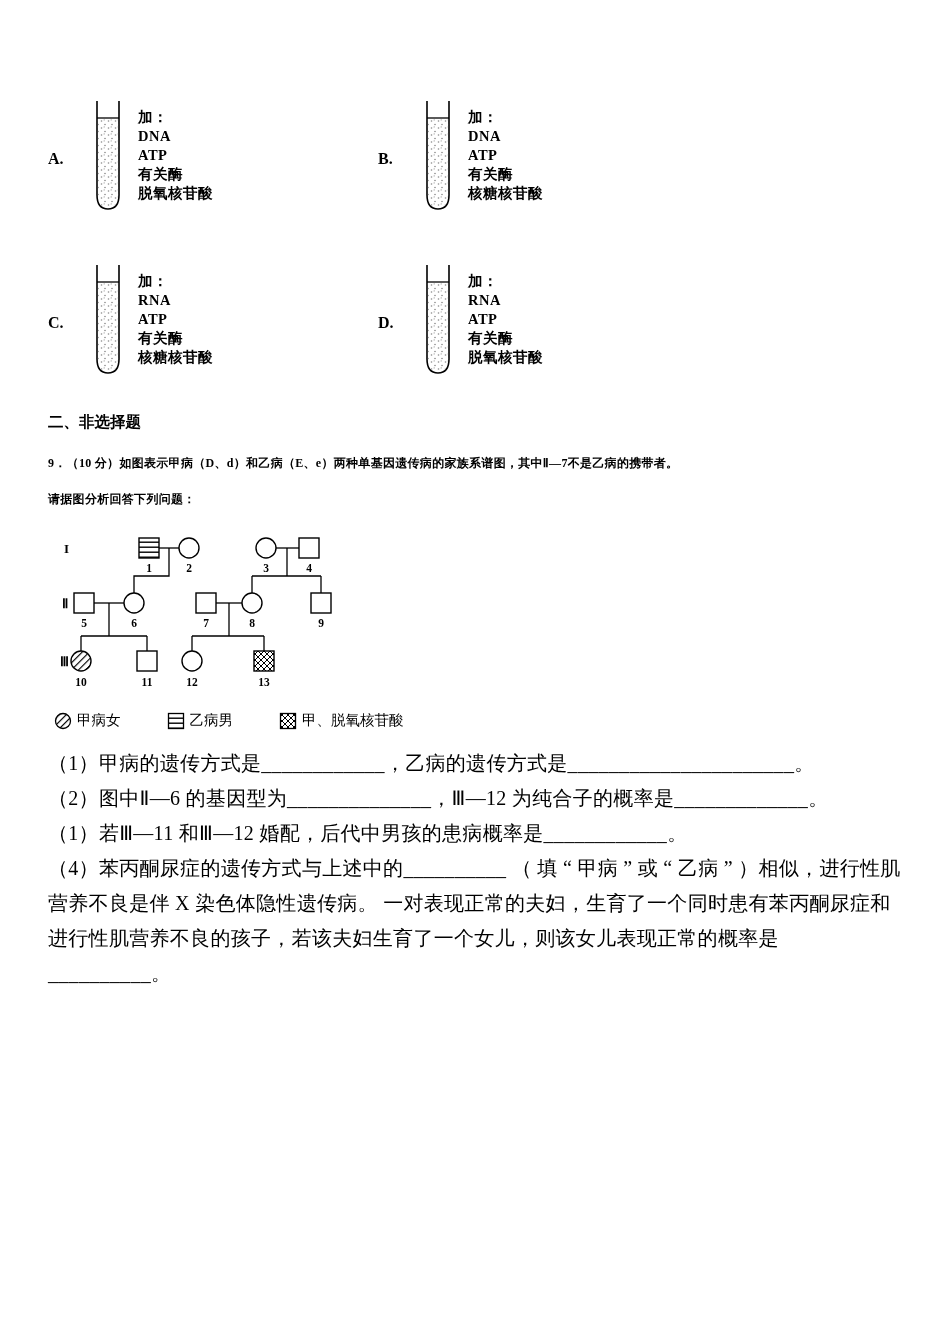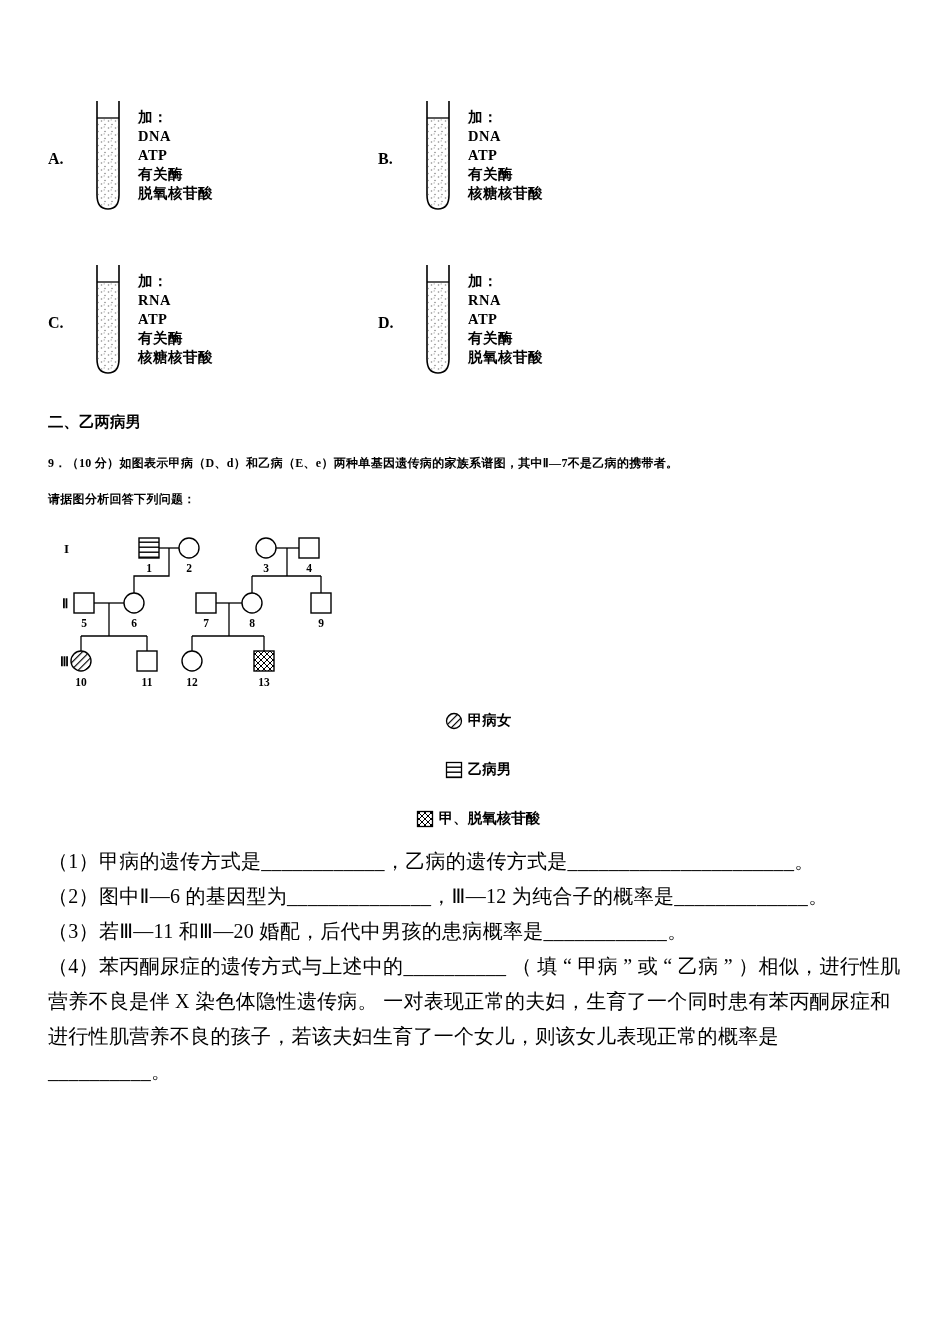--- a/index.html
+++ b/index.html
@@ -18,22 +18,22 @@
 
   
   .section-title { margin-top:28px; font-size:15.5px; font-weight:700; }
   .q-par { margin-top:12px; font-size:12px; font-weight:600; line-height:36px;
            letter-spacing:.3px; }
   .sub-q { margin-top:0; font-size:20px; font-weight:400; line-height:35px;
            letter-spacing:.3px; }
 
   
   .pedigree-wrap { margin:14px 0 0 6px; }
-  .legend-row { display:flex; align-items:center; gap:30px; margin:10px 0 16px 6px;
-                font-size:14.5px; font-weight:700;flex-direction:column; }
+  .legend-row { display:flex; align-items:center; gap:46px; margin:10px 0 16px 6px;
+                font-size:14.5px; font-weight:400; }
   .legend-item { display:flex; align-items:center; gap:5px; }
 
   svg text { font-family:"Liberation Serif", serif; }
 </style>
 </head>
 <body>
 
 <svg width="0" height="0" style="position:absolute" aria-hidden="true">
   <defs>
     <pattern id="dots" width="7" height="7" patternUnits="userSpaceOnUse">
@@ -119,21 +119,21 @@
         <div>加：</div>
         <div>RNA</div>
         <div>ATP</div>
         <div>有关酶</div>
         <div>脱氧核苷酸</div>
       </div>
     </div>
 
   </div>
 
-  <div class="section-title">二、乙两病男</div>
+  <div class="section-title">二、非选择题</div>
 
   <p class="q-par">9．（10 分）如图表示甲病（D、d）和乙病（E、e）两种单基因遗传病的家族系谱图，其中Ⅱ—7不是乙病的携带者。</p>
   <p class="q-par" style="margin-top:0">请据图分析回答下列问题：</p>
 
   <div class="pedigree-wrap">
     <svg width="330" height="166" viewBox="0 0 330 166">
       <g stroke="#000" stroke-width="1.3" fill="none">
 
         <line x1="105" y1="17" x2="125" y2="17"></line>
         <polyline points="115,17 115,45 80,45 80,62"></polyline>
@@ -209,17 +209,17 @@
     <span class="legend-item">
       <svg width="18" height="18">
         <rect x="1.5" y="1.5" width="15" height="15" fill="url(#crossp)" stroke="#000" stroke-width="1.3"></rect>
       </svg>
       <span>甲、脱氧核苷酸</span>
     </span>
   </div>
 
   <p class="sub-q">（1）甲病的遗传方式是____________，乙病的遗传方式是______________________。</p>
   <p class="sub-q">（2）图中Ⅱ—6 的基因型为______________，Ⅲ—12 为纯合子的概率是_____________。</p>
-  <p class="sub-q">（3）若Ⅲ—11 和Ⅲ—20 婚配，后代中男孩的患病概率是____________。</p>
+  <p class="sub-q">（1）若Ⅲ—11 和Ⅲ—12 婚配，后代中男孩的患病概率是____________。</p>
   <p class="sub-q">（4）苯丙酮尿症的遗传方式与上述中的__________ （ 填 “ 甲病 ” 或 “ 乙病 ” ）相似，进行性肌营养不良是伴 X 染色体隐性遗传病。 一对表现正常的夫妇，生育了一个同时患有苯丙酮尿症和进行性肌营养不良的孩子，若该夫妇生育了一个女儿，则该女儿表现正常的概率是__________。</p>
 
 
 </div>
 
 </body></html>

